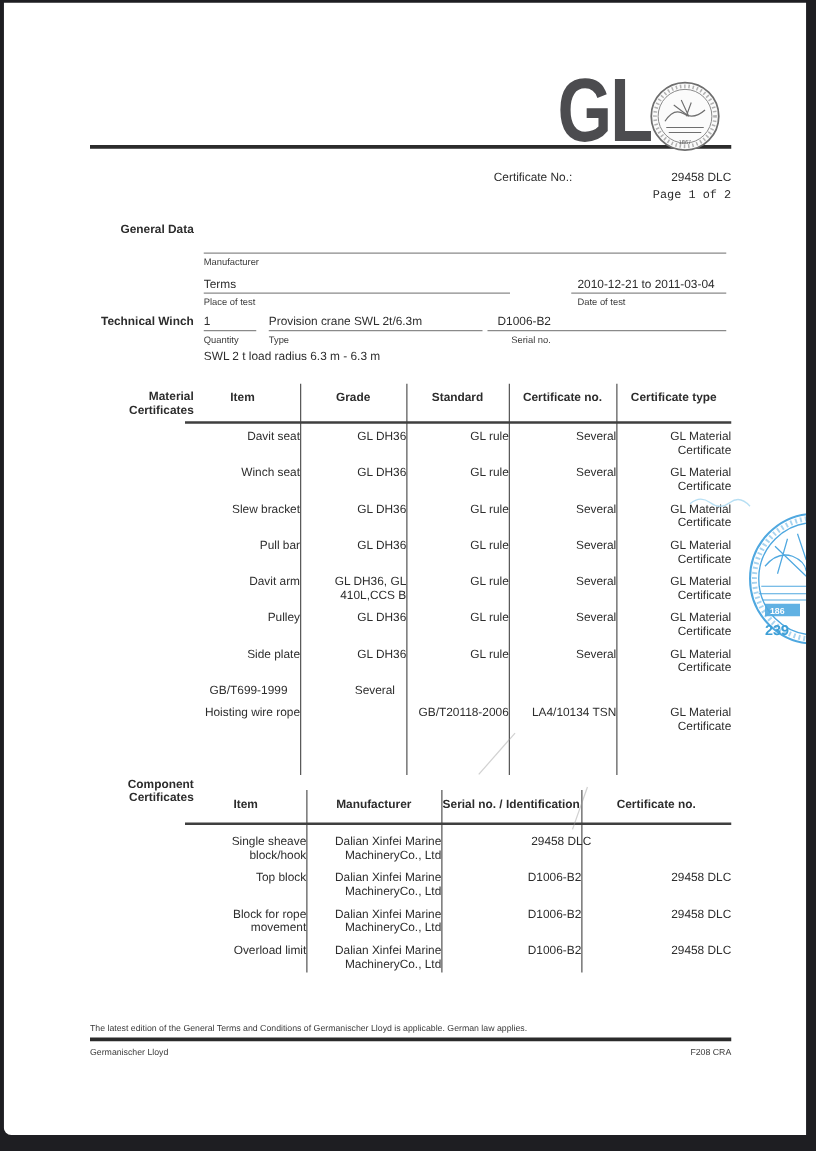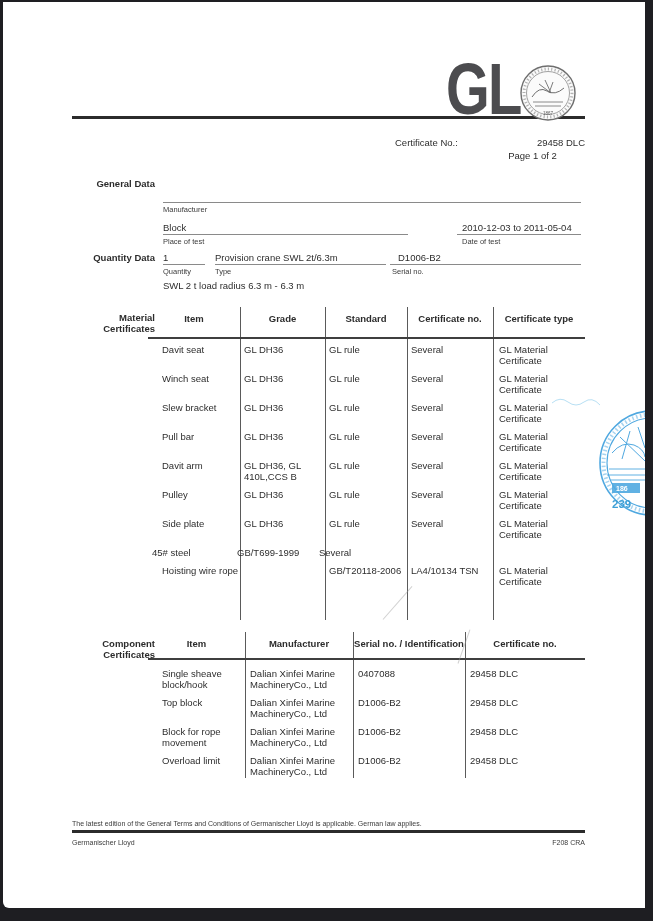--- a/index.html
+++ b/index.html
@@ -15,21 +15,21 @@
   .caption{font-size:7.5px;color:#3a3a3a;}
   .section-label{font-size:9.5px;line-height:11px;font-weight:bold;text-align:right;white-space:pre-line;color:#2c2c2c;}
   .gl-letters{font-size:72px;line-height:54px;font-weight:bold;color:#4c4c4f;
               transform:scaleX(.78);transform-origin:left top;letter-spacing:-2px;}
   .tbl{position:absolute;}
   .vline{position:absolute;top:0;width:1px;background:#5a5a5a;}
   .tbl-head{display:flex;font-size:9.5px;font-weight:bold;color:#2c2c2c;justify-content:space-between;}
   .tbl-head > div{text-align:center;padding-top:6px;box-sizing:border-box;}
   .head-rule{position:absolute;left:0;height:2px;background:#3f3f3f;width:437px;}
   .rows{position:absolute;left:0;right:0;}
-  .trow{display:flex;margin-bottom:7px;font-size:9.5px;line-height:11px;color:#2d2d2d;}
+  .trow{display:flex;margin-bottom:7px;font-size:9.5px;line-height:11px;color:#2d2d2d;text-align:right;}
   .trow > div{box-sizing:border-box;}
   .mc1{width:92px;padding-left:14px;}
   .mc2{width:85px;padding-left:4px;}
   .mc3{width:82px;padding-left:4px;}
   .mc4{width:86px;padding-left:4px;}
   .mc5{width:92px;padding-left:6px;}
   .cc1{width:97px;padding-left:14px;}
   .cc2{width:108px;padding-left:5px;}
   .cc3{width:112px;padding-left:5px;}
   .cc4{width:120px;padding-left:5px;}
@@ -52,46 +52,46 @@
     <circle cx="29" cy="12.5" r="0" fill="none"></circle>
     <circle cx="29" cy="29" r="24" fill="none" stroke="#777777" stroke-width="3" stroke-dasharray="1.2,2.2" opacity=".55"></circle>
     <path d="M13,33 q7,-11 15,-6 q8,5 17,-3" fill="none" stroke="#6e6e6e" stroke-width="1"></path>
     <path d="M20,20 l12,9 M26,16 l6,13 M34,18 l-4,11" fill="none" stroke="#6e6e6e" stroke-width=".9"></path>
     <path d="M14,38 h30 M16,42 h26" fill="none" stroke="#6e6e6e" stroke-width=".8"></path>
     <text x="29" y="51" text-anchor="middle" font-size="4.5" fill="#555555">1867</text>
   </svg>
 
   <div class="abs body-txt" style="left:392px;top:135px;">Certificate No.:</div>
   <div class="abs body-txt" style="left:477px;top:135px;width:105px;text-align:right;">29458 DLC</div>
-  <div class="abs body-txt" style="left:477px;top:148px;width:105px;text-align:center;">Page 1 of 2</div>
+  <div class="abs body-txt" style="left:477px;top:148px;width:105px;text-align:right;font-family:Liberation Mono, monospace;">Page 1 of 2</div>
 
   <div class="abs section-label" style="left:57px;top:176px;width:95px;">General Data</div>
   <div class="abs thin-line" style="left:160px;top:200px;width:418px;"></div>
   <div class="abs caption" style="left:160px;top:203px;">Manufacturer</div>
 
-  <div class="abs body-txt" style="left:160px;top:220px;">Block</div>
+  <div class="abs body-txt" style="left:160px;top:220px;">Terms</div>
   <div class="abs thin-line" style="left:160px;top:232px;width:245px;"></div>
   <div class="abs caption" style="left:160px;top:235px;">Place of test</div>
 
-  <div class="abs body-txt" style="left:459px;top:220px;">2010-12-03 to 2011-05-04</div>
+  <div class="abs body-txt" style="left:459px;top:220px;">2010-12-21 to 2011-03-04</div>
   <div class="abs thin-line" style="left:454px;top:232px;width:124px;"></div>
   <div class="abs caption" style="left:459px;top:235px;">Date of test</div>
 
-  <div class="abs section-label" style="left:57px;top:250px;width:95px;">Quantity Data</div>
+  <div class="abs section-label" style="left:57px;top:250px;width:95px;">Technical Winch</div>
   <div class="abs body-txt" style="left:160px;top:250px;">1</div>
   <div class="abs thin-line" style="left:160px;top:262px;width:42px;"></div>
   <div class="abs caption" style="left:160px;top:265px;">Quantity</div>
 
   <div class="abs body-txt" style="left:212px;top:250px;">Provision crane SWL 2t/6.3m</div>
   <div class="abs thin-line" style="left:212px;top:262px;width:171px;"></div>
   <div class="abs caption" style="left:212px;top:265px;">Type</div>
 
   <div class="abs body-txt" style="left:395px;top:250px;">D1006-B2</div>
   <div class="abs thin-line" style="left:387px;top:262px;width:191px;"></div>
-  <div class="abs caption" style="left:389px;top:265px;">Serial no.</div>
+  <div class="abs caption" style="left:406px;top:265px;">Serial no.</div>
 
   <div class="abs body-txt" style="left:160px;top:278px;">SWL 2 t load radius 6.3 m - 6.3 m</div>
 
   <div class="abs section-label" style="left:57px;top:310px;width:95px;">Material
 Certificates</div>
 
   <div class="tbl" style="left:145px;top:305px;width:437px;height:313px;">
     <div class="vline" style="left:92px;height:313px;"></div>
     <div class="vline" style="left:177px;height:313px;"></div>
     <div class="vline" style="left:259px;height:313px;"></div>
@@ -150,55 +150,53 @@
         <div class="mc5">GL Material Certificate</div>
       </div>
       <div class="trow">
         <div class="mc1">Side plate</div>
         <div class="mc2">GL DH36</div>
         <div class="mc3">GL rule</div>
         <div class="mc4">Several</div>
         <div class="mc5">GL Material Certificate</div>
       </div>
       <div class="trow">
-        <div class="mc2">45# steel</div>
         <div class="mc3">GB/T699-1999</div>
         <div class="mc4">Several</div>
       </div>
       <div class="trow">
         <div class="mc1">Hoisting wire rope</div>
         <div class="mc2"></div>
         <div class="mc3">GB/T20118-2006</div>
         <div class="mc4">LA4/10134 TSN</div>
         <div class="mc5">GL Material Certificate</div>
       </div>
     </div>
   </div>
 
-  <div class="abs section-label" style="left:57px;top:636px;width:95px;">Component
+  <div class="abs section-label" style="left:57px;top:620px;width:95px;">Component
 Certificates</div>
 
   <div class="tbl" style="left:145px;top:630px;width:437px;height:146px;">
     <div class="vline" style="left:97px;height:146px;"></div>
     <div class="vline" style="left:205px;height:146px;"></div>
     <div class="vline" style="left:317px;height:146px;"></div>
 
     <div class="tbl-head">
       <div style="width:97px;">Item</div>
       <div style="width:108px;">Manufacturer</div>
       <div style="width:112px;">Serial no. / Identification</div>
       <div style="width:120px;">Certificate no.</div>
     </div>
     <div class="head-rule" style="top:26px;"></div>
 
     <div class="rows" style="top:36px;">
       <div class="trow">
         <div class="cc1">Single sheave block/hook</div>
         <div class="cc2">Dalian Xinfei Marine MachineryCo., Ltd</div>
-        <div class="cc3">0407088</div>
         <div class="cc4">29458 DLC</div>
       </div>
       <div class="trow">
         <div class="cc1">Top block</div>
         <div class="cc2">Dalian Xinfei Marine MachineryCo., Ltd</div>
         <div class="cc3">D1006-B2</div>
         <div class="cc4">29458 DLC</div>
       </div>
       <div class="trow">
         <div class="cc1">Block for rope movement</div>

